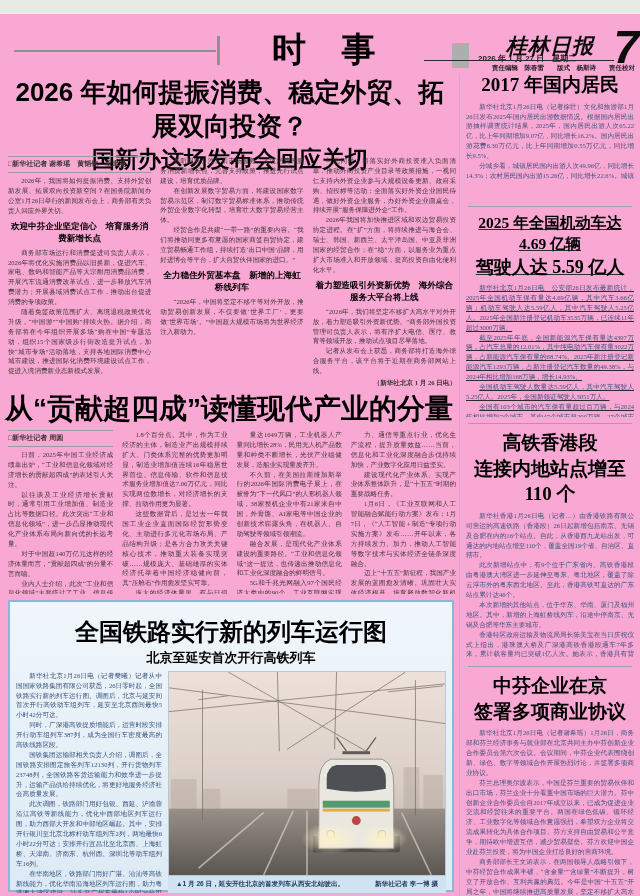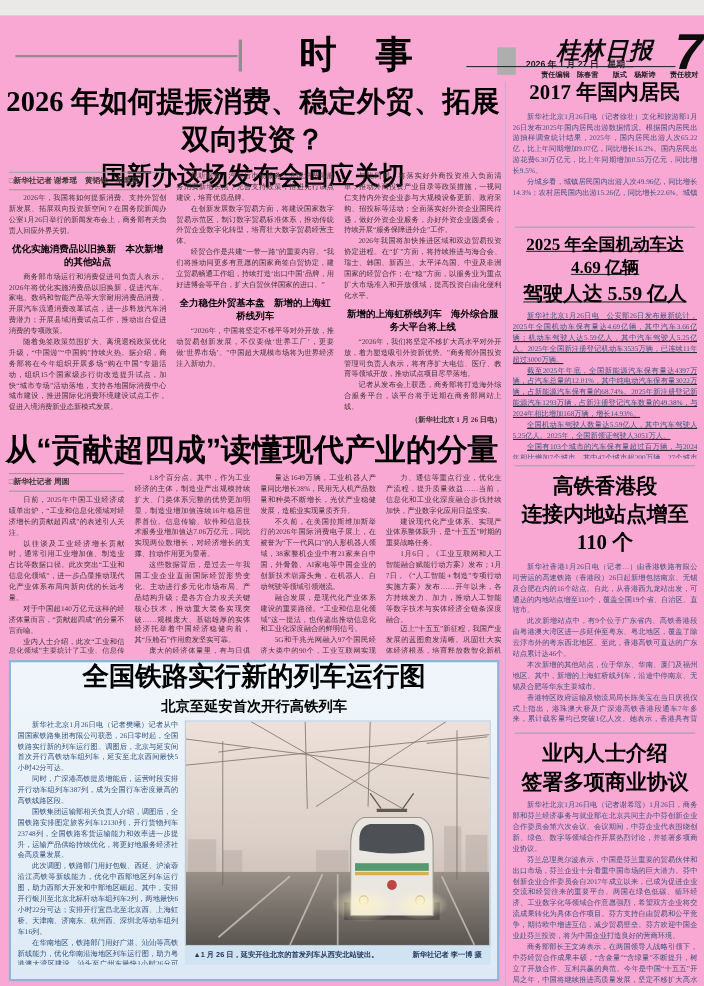--- a/index.html
+++ b/index.html
@@ -15,21 +15,21 @@
           font-family:"Liberation Sans",sans-serif;}
   .h-mast{position:absolute;right:46px;top:18px;font-size:21px;font-weight:bold;font-style:italic;
           letter-spacing:1px;color:#0a0a0a;}
   .h-page{position:absolute;right:1px;top:10px;font-size:46px;line-height:1;font-weight:900;font-style:italic;
           color:#0d0d0d;font-family:"Liberation Sans",sans-serif;}
   .h-rule{position:absolute;left:424px;top:46px;width:190px;height:1px;background:#2b2b2b;}
   .h-credits{position:absolute;left:492px;top:50px;font-size:6.5px;font-weight:bold;color:#1d1d1d;
              font-family:"Liberation Sans",sans-serif;white-space:nowrap;}
   
   .lead-hl{position:absolute;left:4px;top:62px;width:452px;text-align:center;color:#000;
-           font-family:Liberation Serif, serif;font-weight:900;}
+           font-family:Liberation Sans, sans-serif;font-weight:900;}
   .lead-hl .l1{font-size:26px;line-height:1.3;letter-spacing:0px;}
   .lead-hl .l2{font-size:23px;line-height:1.35;}
   
   .small p{margin:0;text-indent:2em;text-align:justify;font-size:6.6px;line-height:1.5;}
   .small .byline{font-weight:bold;text-indent:0;border-top:1px solid #9a9a9a;border-bottom:1px solid #9a9a9a;
                  padding:2px 0 3px;margin:0 0 3px;font-size:7px;
                  font-family:"Liberation Sans",sans-serif;}
   .small .subhead{margin:4px 2px;text-indent:0;text-align:center;font-size:8.6px;font-weight:900;color:#000;
                   line-height:1.4;font-family:"Liberation Sans",sans-serif;}
   .small .dateline{text-indent:0;text-align:right;font-weight:bold;margin-top:2px;}
@@ -38,21 +38,21 @@
   
   .lead-art{position:absolute;left:8px;top:142px;width:448px;height:230px;color:#3c3833;}
   .lead-art .col{height:230px;}
   
   .ind-hl{position:absolute;left:0;top:376px;width:458px;text-align:center;font-size:28px;font-weight:900;
           color:#000;font-family:"Liberation Sans",sans-serif;}
   .ind-art{position:absolute;left:8px;top:416px;width:448px;height:164px;color:#3c3833;}
   .ind-art .col{height:164px;}
   
   .rail-box{position:absolute;left:8px;top:586px;width:446px;height:292px;box-sizing:border-box;
-            border:2px solid #8db6da;background:linear-gradient(#f0f6fb,#ddeaf5);padding:0 6px;}
+            border:2px solid #8db6da;background:linear-gradient(#f0f6fb,#ddeaf5);padding:16px 6px;}
   .rail-title{text-align:center;font-size:24px;font-weight:900;color:#000;line-height:1.2;
               font-family:"Liberation Sans",sans-serif;}
   .rail-sub{text-align:center;font-size:13px;font-weight:900;color:#000;margin:2px 0 4px;
             font-family:"Liberation Sans",sans-serif;}
   .rail-row{display:flex;gap:6px;height:222px;}
   .rail-text{width:146px;flex:none;overflow:hidden;color:#33507c;}
   .rail-photo-wrap{flex:1;display:flex;flex-direction:column;}
   .rail-photo{flex:1;border:1px solid #b9c9d8;overflow:hidden;}
   .rail-photo svg{display:block;width:100%;height:100%;}
   .rail-caption{height:17px;background:#cfe3f2;display:flex;align-items:center;justify-content:space-between;
@@ -87,35 +87,35 @@
 
   <div class="lead-hl">
     <div class="l1">2026 年如何提振消费、稳定外贸、拓展双向投资？</div>
     <div class="l2">国新办这场发布会回应关切</div>
   </div>
 
   <div class="lead-art cols small">
       <div class="col">
         <div class="byline">□新华社记者 谢希瑶　黄韬铭　王聿昊</div>
         <p>2026年，我国将如何提振消费、支持外贸创新发展、拓展双向投资新空间？在国务院新闻办公室1月26日举行的新闻发布会上，商务部有关负责人回应外界关切。</p>
-        <h4 class="subhead">优化实施消费品以旧换新　本次新增的其他站点</h4>
+        <h4 class="subhead">欢迎中芬企业坚定信心　培育服务消费新增长点</h4>
         <p>商务部市场运行和消费促进司负责人表示，2026年将优化实施消费品以旧换新，促进汽车、家电、数码和智能产品等大宗耐用消费品消费，开展汽车流通消费改革试点，进一步释放汽车消费潜力；开展县域消费试点工作，推动出台促进消费的专项政策。</p>
         <p>随着免签政策范围扩大、离境退税政策优化升级，“中国游”“中国购”持续火热。据介绍，商务部将在今年组织开展多场“购在中国”专题活动，组织15个国家级步行街改造提升试点，加快“城市专场”活动落地，支持各地国际消费中心城市建设，推进国际化消费环境建设试点工作，促进入境消费新业态新模式发展。</p>
       </div>
       <div class="col">
         <p>视听服务、汽车后市场服务、入境消费等服务消费新增长点，完善支持政策，推进先行试点建设，培育优质品牌。</p>
         <p>在创新发展数字贸易方面，将建设国家数字贸易示范区，制订数字贸易标准体系，推动传统外贸企业数字化转型，培育壮大数字贸易经营主体。</p>
         <p>经贸合作是共建“一带一路”的重要内容。“我们将推动同更多有意愿的国家商签自贸协定，建立贸易畅通工作组，持续打造‘出口中国’品牌，用好进博会等平台，扩大自贸伙伴国家的进口。”</p>
         <h4 class="subhead">全力稳住外贸基本盘　新增的上海虹桥线列车</h4>
         <p>“2026年，中国将坚定不移平等对外开放，推动贸易创新发展，不仅要做‘世界工厂’，更要做‘世界市场’。”中国超大规模市场将为世界经济注入新动力。</p>
       </div>
       <div class="col">
         <p>与此同时，将落实好外商投资准入负面清单，推动外商投资产业目录等政策措施，一视同仁支持内外资企业参与大规模设备更新、政府采购、招投标等活动；全面落实好外资企业国民待遇，做好外资企业服务，办好外资企业圆桌会，持续开展“服务保障进外企”工作。</p>
         <p>2026年我国将加快推进区域和双边贸易投资协定进程。在“扩”方面，将持续推进与海合会、瑞士、韩国、新西兰、太平洋岛国、中亚及非洲国家的经贸合作；在“稳”方面，以服务业为重点扩大市场准入和开放领域，提高投资自由化便利化水平。</p>
-        <h4 class="subhead">新增的上海虹桥线列车　海外综合服务大平台将上线</h4>
+        <h4 class="subhead">着力塑造吸引外资新优势　海外综合服务大平台将上线</h4>
         <p>“2026年，我们将坚定不移扩大高水平对外开放，着力塑造吸引外资新优势。”商务部外国投资管理司负责人表示，将有序扩大电信、医疗、教育等领域开放，推动试点项目尽早落地。</p>
         <p>记者从发布会上获悉，商务部将打造海外综合服务平台，该平台将于近期在商务部网站上线。</p>
         <p class="dateline">（新华社北京 1 月 26 日电）</p>
       </div>
     </div>
 
   <div class="ind-hl">从“贡献超四成”读懂现代产业的分量</div>
   <div class="ind-art cols small">
       <div class="col">
         <div class="byline">□新华社记者 周圆</div>
@@ -256,21 +256,21 @@
       <div class="r-body small" style="height:172px;">
           <p>新华社香港1月26日电（记者…）由香港铁路有限公司营运的高速铁路（香港段）26日起新增包括南京、无锡及合肥在内的16个站点。自此，从香港西九龙站出发，可通达的内地站点增至110个，覆盖全国19个省、自治区、直辖市。</p>
           <p>此次新增站点中，有9个位于广东省内。高铁香港段由粤港澳大湾区进一步延伸至粤东、粤北地区，覆盖了除云浮市外的粤东西北地区。至此，香港高铁可直达的广东站点累计达46个。</p>
           <p>本次新增的其他站点，位于华东、华南、厦门及福州地区。其中，新增的上海虹桥线列车，沿途中停南京、无锡及合肥等华东主要城市。</p>
           <p>香港特区政府运输及物流局局长陈美宝在当日庆祝仪式上指出，港珠澳大桥及广深港高铁香港段通车7年多来，累计载客量均已突破1亿人次。她表示，香港具有背靠祖国、联通世界的独特优势，从西九龙站出发可接入国家高铁网络，便捷通达全国各地。</p>
         </div>
     </section>
     <div class="r-rule"></div>
 
     <section class="r-art" style="height:226px;">
-      <div class="r-head big">业内人士介绍</div>
+      <div class="r-head big">中芬企业在京</div>
       <div class="r-head big">签署多项商业协议</div>
       <div class="r-body small" style="height:168px;">
           <p>新华社北京1月26日电（记者谢希瑶）1月26日，商务部和芬兰经济事务与就业部在北京共同主办中芬创新企业合作委员会第六次会议。会议期间，中芬企业代表围绕创新、绿色、数字等领域合作开展热烈讨论，并签署多项商业协议。</p>
           <p>芬兰总理奥尔波表示，中国是芬兰重要的贸易伙伴和出口市场，芬兰企业十分看重中国市场的巨大潜力。芬中创新企业合作委员会自2017年成立以来，已成为促进企业交流和经贸往来的重要平台。两国在绿色低碳、循环经济、工业数字化等领域合作意愿强烈，希望双方企业将交流成果转化为具体合作项目。芬方支持自由贸易和公平竞争，期待欧中增进互信，减少贸易壁垒。芬方欢迎中国企业赴芬兰投资，将为中国企业打造良好的营商环境。</p>
           <p>商务部部长王文涛表示，在两国领导人战略引领下，中芬经贸合作成果丰硕，“含金量”“含绿量”不断提升，树立了开放合作、互利共赢的典范。今年是中国“十五五”开局之年，中国将继续推进高质量发展，坚定不移扩大高水平对外开放，欢迎中芬企业坚定信心、把握机遇，进一步拓展贸易、投资、创新等领域合作。</p>
         </div>
     </section>
   </div>
 
   <div class="bottom-rule"></div>

